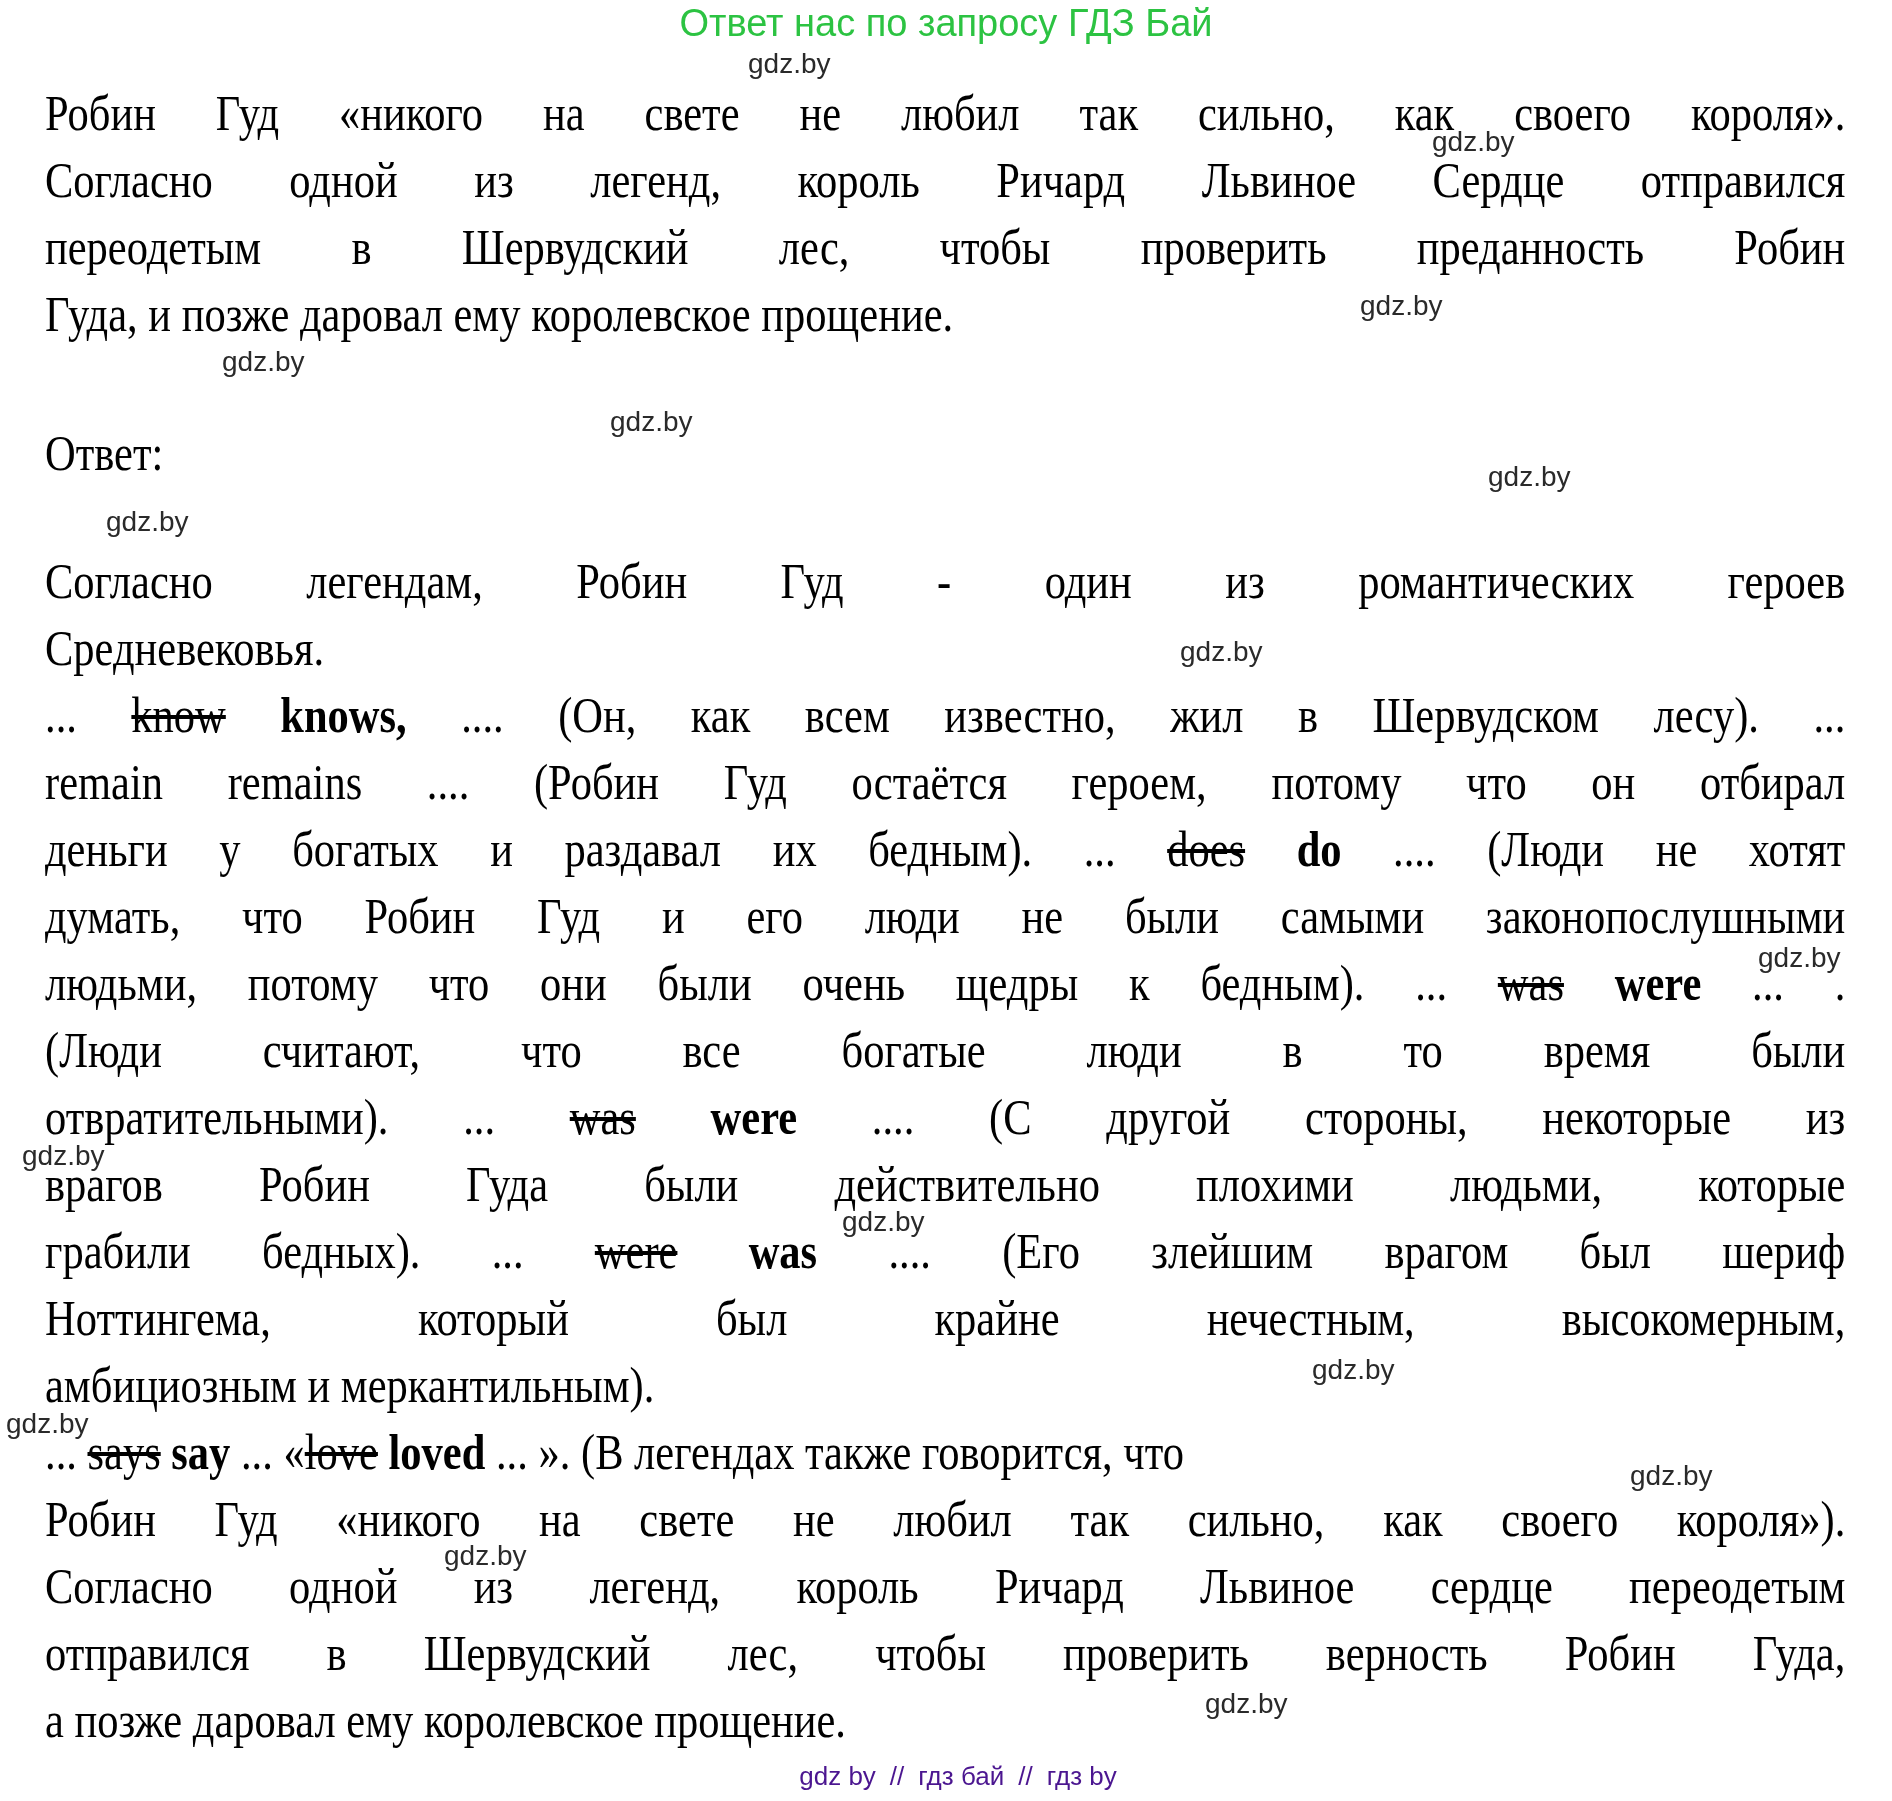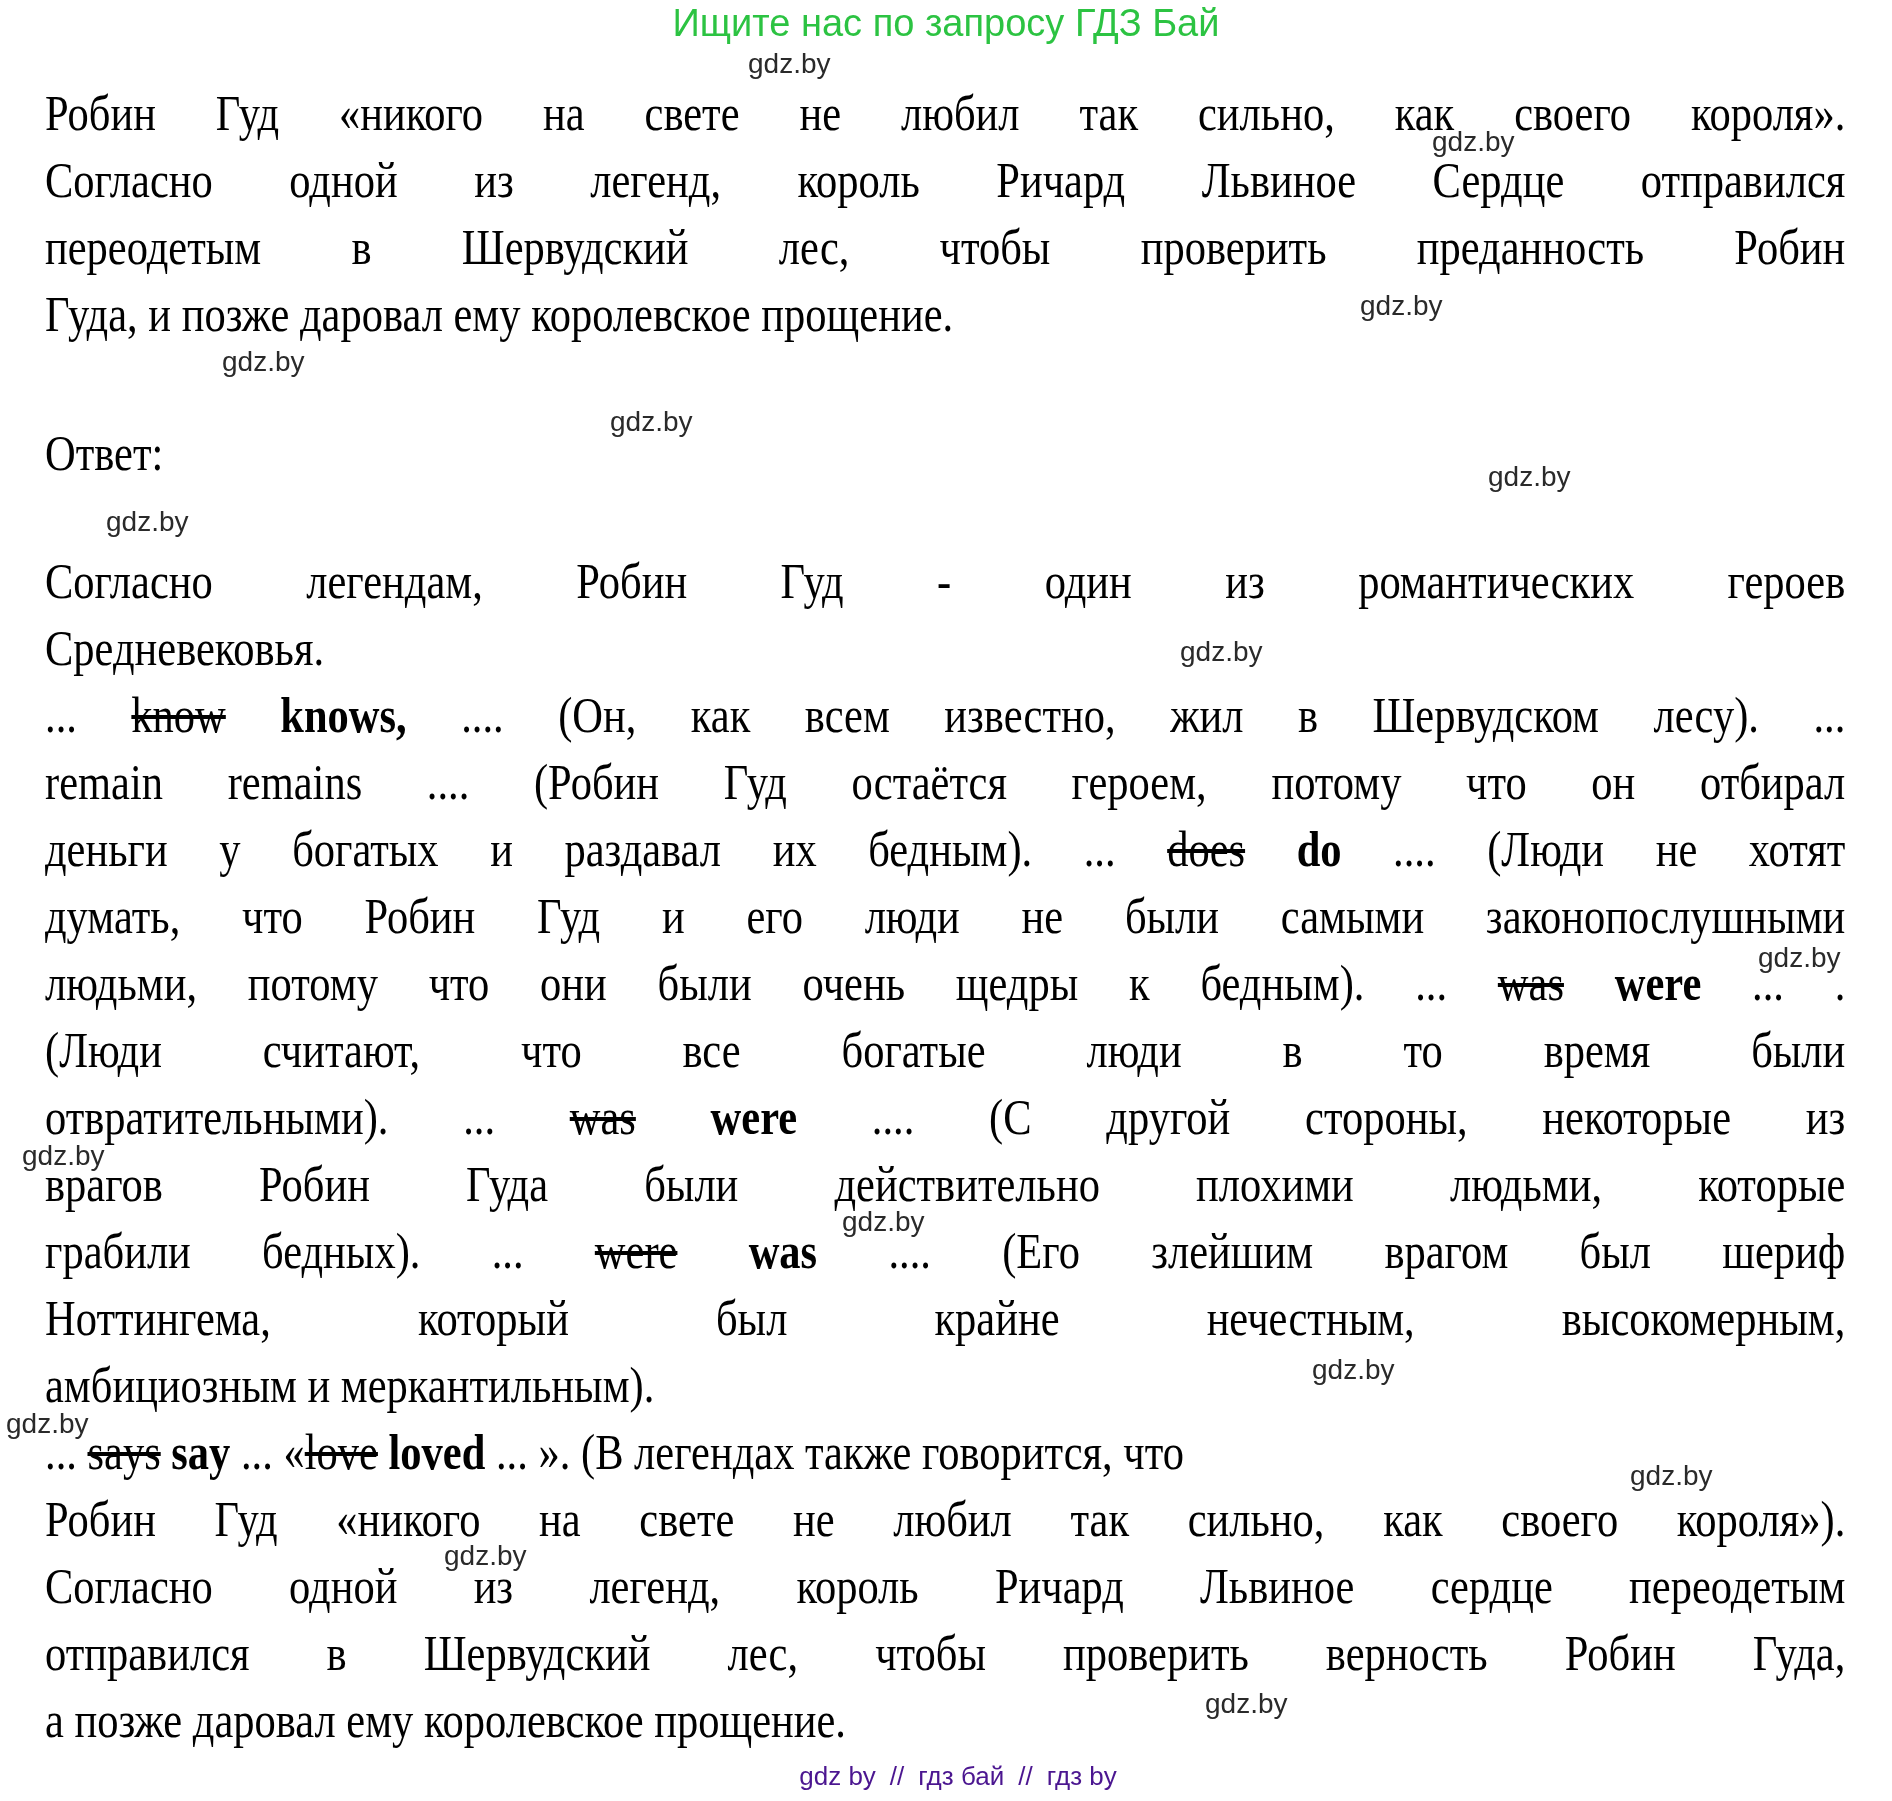--- a/index.html
+++ b/index.html
@@ -45,21 +45,21 @@
     font-family: "Liberation Sans", sans-serif;
     font-size: 26px; line-height: 40px;
     color: #4b1690;
     padding-left: 12px;
   }
   .footer .sep { margin: 0 14px; }
 </style>
 </head>
 <body>
 
-<div class="green-header">Ищите нас по запросу ГДЗ Бай</div>
+<div class="green-header">Ответ нас по запросу ГДЗ Бай</div>
 
 <div class="textblock" style="top:80px">
   <div class="line jl"><span>Робин Гуд «никого на свете не любил так сильно, как своего короля».</span></div>
   <div class="line jl"><span>Согласно одной из легенд, король Ричард Львиное Сердце отправился</span></div>
   <div class="line jl"><span>переодетым в Шервудский лес, чтобы проверить преданность Робин</span></div>
   <div class="line ll"><span>Гуда, и позже даровал ему королевское прощение.</span></div>
 </div>
 
 <div class="textblock answer-block" style="top:420px">
   <div class="line ll">Ответ:</div>

